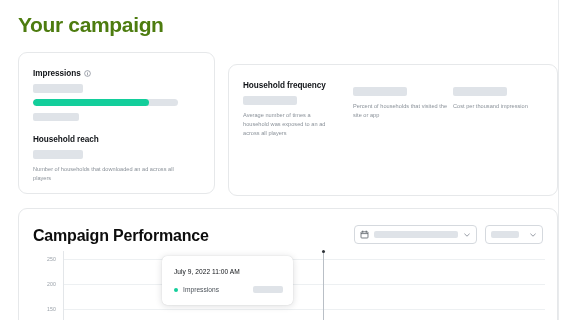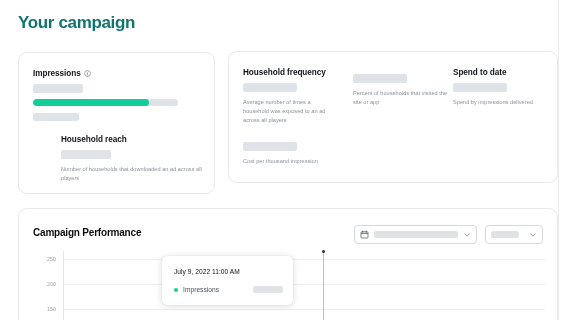--- a/index.html
+++ b/index.html
@@ -23,44 +23,44 @@
     position: relative;
     background: #ffffff;
     overflow: hidden;
   }
 
   
   .page-title {
     position: absolute;
     left: 18px;
     top: 13px;
-    font-size: 17px;
+    font-size: 21px;
     font-weight: 700;
     letter-spacing: -0.35px;
-    color: #0f766e;
+    color: #4d7c0f;
   }
 
   
   .card {
     position: absolute;
     background: #ffffff;
     border: 1px solid #e6e8ea;
     border-radius: 9px;
   }
 
   #card-impressions {
     left: 18px;
     top: 52px;
     width: 197px;
     height: 142px;
   }
 
   #card-metrics {
     left: 228px;
-    top: 51px;
+    top: 64px;
     width: 330px;
     height: 132px;
   }
 
   #card-performance {
     left: 18px;
     top: 208px;
     width: 540px;
     height: 128px;
     overflow: hidden;
@@ -118,21 +118,21 @@
     overflow: hidden;
   }
   .progress-fill {
     height: 100%;
     border-radius: 4px;
     background: #13ce9b;
   }
 
   .imp-sub { position: absolute; left: 14px; top: 60px; width: 46px; height: 8px; }
 
-  .hh-reach-wrap { position: absolute; left: 14px; top: 82px; margin-left: 28px; }
+  .hh-reach-wrap { position: absolute; left: 14px; top: 82px; }
   .hh-reach-value { width: 50px; height: 9px; margin-top: 6px; }
   .hh-reach-desc { margin-top: 6px; width: 150px; }
 
   
   .metrics-grid {
     position: absolute;
     left: 14px;
     top: 16px;
     width: 304px;
     display: grid;
@@ -142,21 +142,21 @@
   }
   .metric-cell .m-value { width: 54px; height: 9px; margin-top: 6px; }
   .metric-cell .m-desc { margin-top: 6px; max-width: 96px; }
   .metric-cell.wide .m-desc { max-width: 84px; }
 
   
   .perf-title {
     position: absolute;
     left: 14px;
     top: 18px;
-    font-size: 10px;
+    font-size: 16px;
     font-weight: 700;
     letter-spacing: -0.2px;
     color: #0d0d0d;
   }
 
   .controls {
     position: absolute;
     top: 16px;
     right: 14px;
     display: flex;
@@ -353,25 +353,20 @@
         <div class="metric-label">Household frequency</div>
         <span class="skeleton m-value"></span>
         <div class="metric-desc m-desc">Average number of times a household was exposed to an ad across all players</div>
       </div>
 
       <div class="metric-cell">
         <span class="skeleton m-value"></span>
         <div class="metric-desc m-desc">Percent of households that visited the site or app</div>
       </div>
 
-      <div class="metric-cell">
-        <div class="metric-label">Spend to date</div>
-        <span class="skeleton m-value"></span>
-        <div class="metric-desc m-desc">Spend by impressions delivered</div>
-      </div>
 
 
       <div class="metric-cell">
         <span class="skeleton m-value"></span>
         <div class="metric-desc m-desc">Cost per thousand impression</div>
       </div>
 
       <div></div>
     </div>
   </div>

